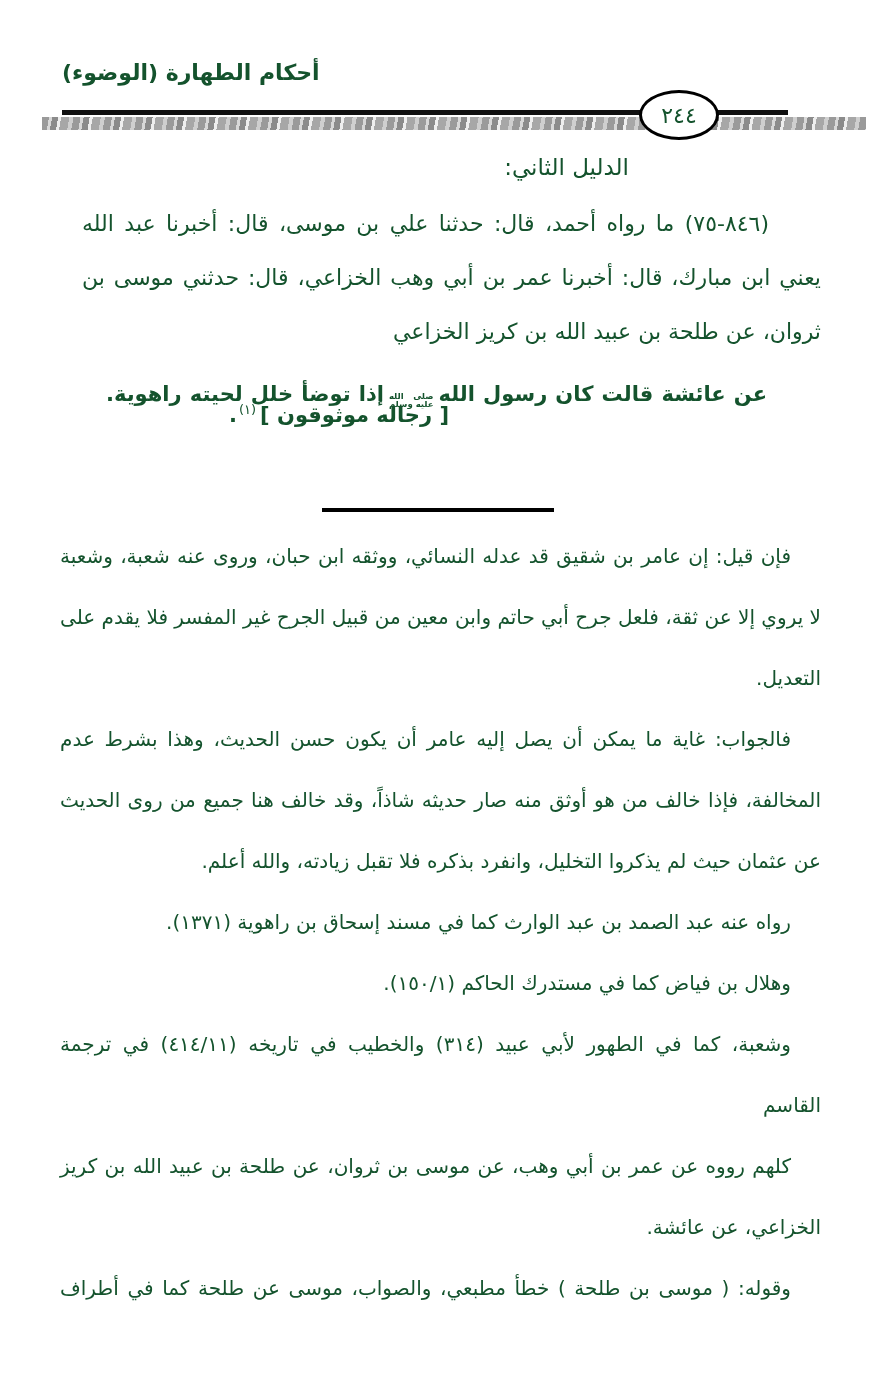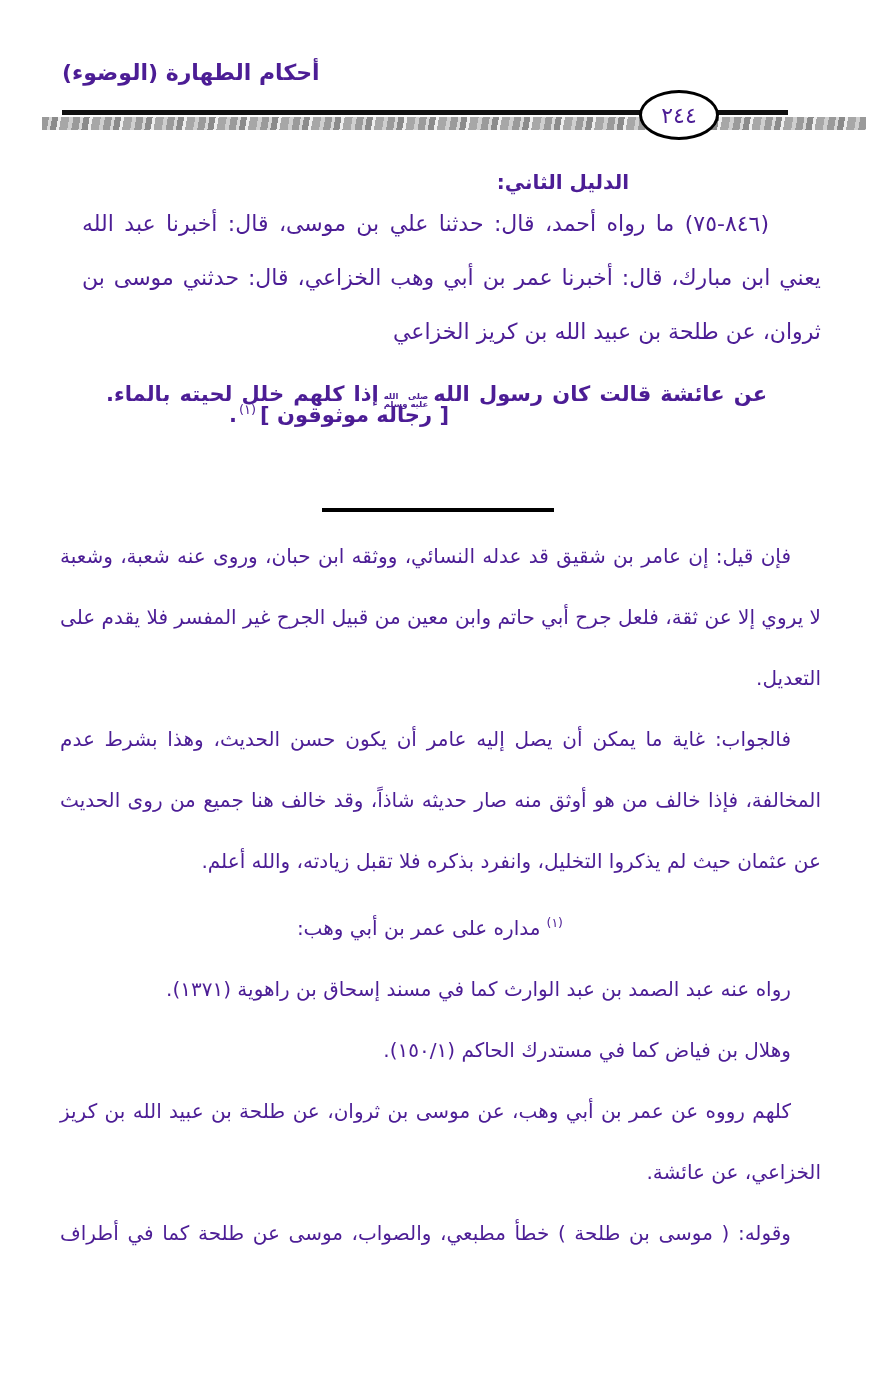--- a/index.html
+++ b/index.html
@@ -1,21 +1,21 @@
 <!DOCTYPE html>
 <html lang="ar"><head>
 <meta charset="utf-8">
 <style>
   * { margin:0; padding:0; box-sizing:border-box; }
   html, body { background:#ffffff; }
   body { width:879px; height:1384px; position:relative; font-family:"DejaVu Sans", sans-serif; }
 
   .page {
     position:absolute; inset:0; width:879px; height:1384px;
-    background:#ffffff; color:#4c1d95; direction:rtl; overflow:hidden;
+    background:#ffffff; color:#14532d; direction:rtl; overflow:hidden;
   }
 
   
   .book-title {
     position:absolute; top:60px; left:62px;
     font-size:22px; font-weight:700; direction:rtl; white-space:nowrap;
   }
   .header-rule {
     position:absolute; top:110px; left:62px; width:726px; height:5px;
     background:#101010;
@@ -30,22 +30,22 @@
   .page-oval {
     position:absolute; top:90px; left:639px; width:80px; height:50px;
     background:#ffffff; border:3px solid #000;
     border-radius:50%; display:flex; align-items:center; justify-content:center;
     z-index:2;
   }
   .page-oval span { font-size:22px; font-weight:400; letter-spacing:2px; }
 
   
   .section-title {
-    position:absolute; top:170px; right:250px;
-    font-size:20px; font-weight:700;
+    position:absolute; top:154px; right:250px;
+    font-size:23px; font-weight:400;
   }
   .isnad {
     position:absolute; top:197px; right:58px; left:62px;
     font-size:22px; line-height:54px; text-align:justify; text-indent:52px;margin-left:20px;
   }
   .matn {
     position:absolute; top:374px; right:112px; left:106px;
     font-size:21px; font-weight:700; line-height:40px;
     text-align:justify; text-align-last:justify;
   }
@@ -82,31 +82,31 @@
   <div class="header-rule"></div>
   <div class="header-band"></div>
   <div class="page-oval">
     <span>٢٤٤</span>
   </div>
 
   <h2 class="section-title">الدليل الثاني:</h2>
 
   <p class="isnad">(٨٤٦-٧٥) ما رواه أحمد، قال: حدثنا علي بن موسى، قال: أخبرنا عبد الله يعني ابن مبارك، قال: أخبرنا عمر بن أبي وهب الخزاعي، قال: حدثني موسى بن ثروان، عن طلحة بن عبيد الله بن كريز الخزاعي</p>
 
-  <p class="matn"><span>عن عائشة قالت كان رسول الله</span><span class="saw"><span>صلى الله</span><br><span>عليه وسلم</span></span><span>إذا كلهم خلل لحيته بالماء.</span></p>
+  <p class="matn"><span>عن عائشة قالت كان رسول الله</span><span class="saw"><span>صلى الله</span><br><span>عليه وسلم</span></span><span>إذا توضأ خلل لحيته راهوية.</span></p>
 
   <p class="grading"><span>[ رجاله موثوقون ]</span><sup>(١)</sup><span>.</span></p>
 
   <div class="fn-sep"></div>
 
   <section class="footnotes">
     <p class="fn">فإن قيل: إن عامر بن شقيق قد عدله النسائي، ووثقه ابن حبان، وروى عنه شعبة، وشعبة لا يروي إلا عن ثقة، فلعل جرح أبي حاتم وابن معين من قبيل الجرح غير المفسر فلا يقدم على التعديل.</p>
     <p class="fn">فالجواب: غاية ما يمكن أن يصل إليه عامر أن يكون حسن الحديث، وهذا بشرط عدم المخالفة، فإذا خالف من هو أوثق منه صار حديثه شاذاً، وقد خالف هنا جميع من روى الحديث عن عثمان حيث لم يذكروا التخليل، وانفرد بذكره فلا تقبل زيادته، والله أعلم.</p>
 
-    <p class="fn note-head"><sup>(١)</sup><span>مداره على عمر بن أبي وهب:</span></p>
 
     <p class="fn">رواه عنه عبد الصمد بن عبد الوارث كما في مسند إسحاق بن راهوية (١٣٧١).</p>
     <p class="fn">وهلال بن فياض كما في مستدرك الحاكم (١٥٠/١).</p>
+    <p class="fn">وشعبة، كما في الطهور لأبي عبيد (٣١٤) والخطيب في تاريخه (٤١٤/١١) في ترجمة القاسم</p>
     <p class="fn">كلهم رووه عن عمر بن أبي وهب، عن موسى بن ثروان، عن طلحة بن عبيد الله بن كريز الخزاعي، عن عائشة.</p>
     <p class="fn flush-last">وقوله: ( موسى بن طلحة ) خطأ مطبعي، والصواب، موسى عن طلحة كما في أطراف</p>
   </section>
 
 </div>
 
 </body></html>

